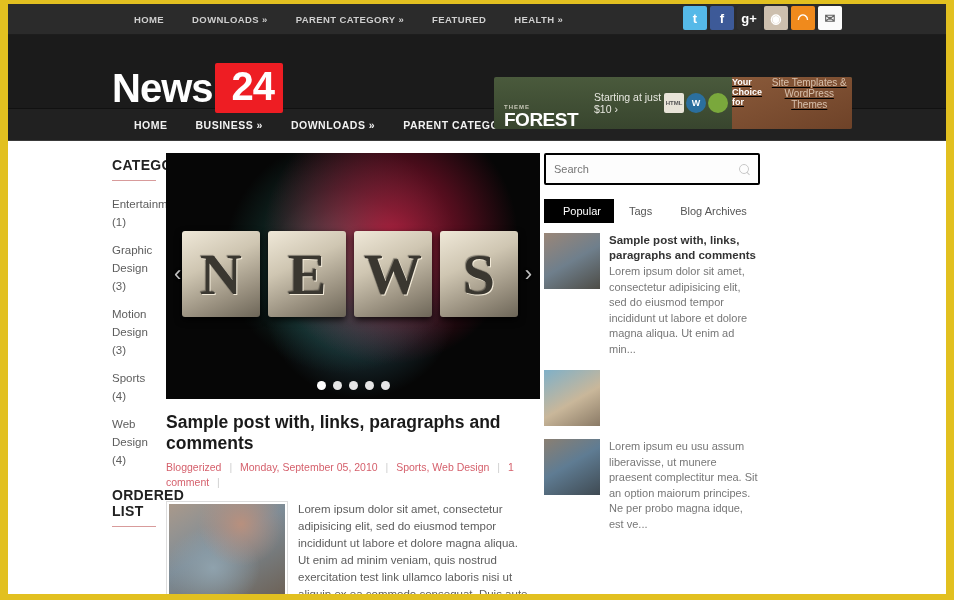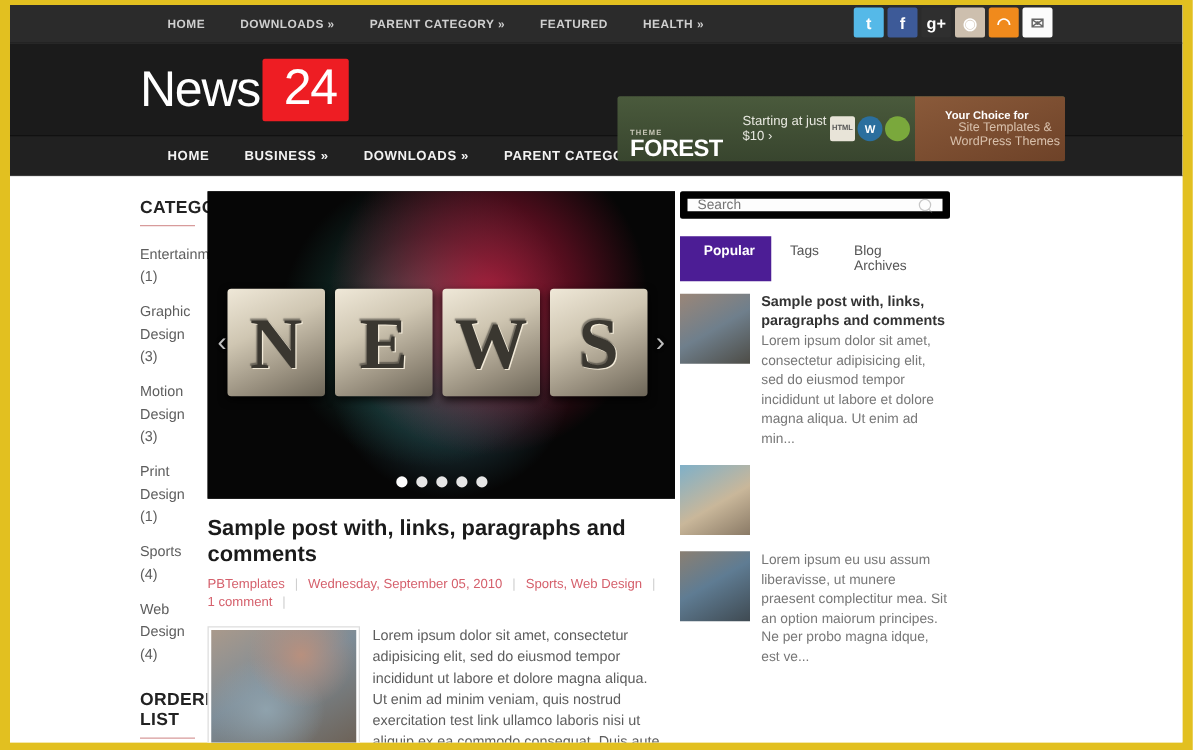--- a/index.html
+++ b/index.html
@@ -55,24 +55,24 @@
   .soc-rss      { background: #f08a1c; }
   .soc-email    { background: #fbfbfb; color: #666; }
 
   
   .header {
     height: 73px;
     background: #1b1b1b;
     position: relative;
   }
   .logo {
-    position: absolute; left: 104px; top: 12px;
+    position: absolute; left: 104px; top: 28px;
     display: flex; align-items: center;
     font-size: 40px;
-    font-weight: 400;
+    font-weight: 700;
     letter-spacing: -1px;
   }
   .logo-a { color: #ffffff; }
   .logo-b {
     background: #ee1d23; color: #ffffff;
     padding: 1px 9px 4px 17px;
     margin-left: 2px;
     border-radius: 2px;
   }
   .banner {
@@ -95,22 +95,23 @@
     color: #e8e8e0; font-size: 10.5px;
   }
   .banner-icons { display: flex; align-items: center; gap: 2px; padding-right: 4px; }
   .bicon { width: 20px; height: 20px; border-radius: 50%; display:flex; align-items:center; justify-content:center; font-size:9px; font-weight:bold; color:#fff; }
   .bicon-html { background: #e8e4d8; color:#555; border-radius:2px; font-size:6px; }
   .bicon-wp { background: #2b6f9e; }
   .bicon-leaf { background: #7aa83c; }
   .banner-right {
     width: 120px;
     background: linear-gradient(160deg,#8a5a3a 0%, #6e4228 100%);
-    display: flex; flex-direction: column; justify-content: center;
-    padding-left: 24px;
+    display: flex; flex-direction: row; justify-content: center;
+    padding-left: 0;
+    text-decoration: underline;
   }
   .banner-right b { color: #ffffff; font-size: 9px; }
   .banner-right span { color: #d8c0ac; font-size: 10px; line-height: 11px; text-align: center; }
 
   
   .mainnav {
     height: 33px;
     background: #212121;
     border-top: 1px solid #111;
     border-bottom: 1px solid #3a3a3a;
@@ -222,21 +223,21 @@
     width: 100%; height: 100%;
     background:
       radial-gradient(ellipse at 62% 22%, #b8907e 0%, rgba(0,0,0,0) 42%),
       radial-gradient(ellipse at 38% 70%, #8fa2ad 0%, rgba(0,0,0,0) 46%),
       linear-gradient(150deg,#a9998b 0%, #7d8c97 45%, #6d6257 100%);
   }
   .post-text { font-size: 11.5px; line-height: 17px; color: #5d5d5d; }
 
   
   .searchbox {
-    height: 22px; border: 6px solid #000000; border-radius: 2px;
+    height: 32px; border: 2px solid #000000; border-radius: 2px;
     display: flex; align-items: center; padding: 0 8px;
     background: #fdfdfd;
   }
   .searchbox input {
     border: none; outline: none; flex: 1;
     font-size: 11px; color: #9a9a9a; background: transparent;
     font-family: "Liberation Sans", sans-serif;
   }
   .mag { width: 11px; height: 11px; position: relative; flex: none; opacity: 0.45; }
   .mag::before {
@@ -245,21 +246,21 @@
   }
   .mag::after {
     content: ""; position: absolute; right: 0; bottom: 0;
     width: 4px; height: 1.4px; background: #888; transform: rotate(45deg);
   }
   .tabs { display: flex; margin: 14px 0 10px 0; gap: 2px; }
   .tab {
     font-size: 11px; padding: 6px 13px; cursor: pointer;
     color: #555; background: #fff;
   }
-  .tab.active { background: #4c1d95; color: #fff; font-weight: bold; padding-left: 19px; }
+  .tab.active { background: #000000; color: #fff; font-weight: normal; padding-left: 19px; }
   .pp { display: flex; gap: 9px; margin-bottom: 13px; }
   .pp-thumb { width: 56px; height: 56px; flex: none; }
   .pp1 { background: linear-gradient(150deg,#9a8678 0%, #6f7f8c 50%, #4d4c46 100%); }
   .pp2 { background: linear-gradient(150deg,#7fb0c8 0%, #c9b79a 55%, #8a7a66 100%); }
   .pp3 { background: linear-gradient(150deg,#8a7f72 0%, #5f7c93 45%, #3f4a52 100%); }
   .pp-body h4 { font-size: 11.5px; color: #333; line-height: 15px; margin-bottom: 1px; }
   .pp-body p { font-size: 11px; color: #777; line-height: 15.5px; }
 </style>
 </head>
 <body>
@@ -319,21 +320,20 @@
 
   <div class="content">
 
     <aside class="col-left">
       <div class="wtitle">CATEGORIES</div>
       <div class="wrule"></div>
       <ul class="catlist">
         <li><a>Entertainment (1)</a></li>
         <li><a>Graphic Design (3)</a></li>
         <li><a>Motion Design (3)</a></li>
-        <li><a>Print Design (1)</a></li>
         <li><a>Sports (4)</a></li>
         <li><a>Web Design (4)</a></li>
       </ul>
 
       <div class="wtitle" style="margin-top:14px">ORDERED LIST</div>
       <div class="wrule"></div>
 
     </aside>
 
     <main class="col-mid">
@@ -352,23 +352,23 @@
           <span class="dot on"></span>
           <span class="dot"></span>
           <span class="dot"></span>
           <span class="dot"></span>
           <span class="dot"></span>
         </div>
       </div>
 
       <h2 class="post-title">Sample post with, links, paragraphs and comments</h2>
       <div class="post-meta">
-        <a>PBTemplates</a>
+        <a>Bloggerized</a>
         <span>|</span>
-        <a>Wednesday, September 05, 2010</a>
+        <a>Monday, September 05, 2010</a>
         <span>|</span>
         <a>Sports, Web Design</a>
         <span>|</span>
         <a>1 comment</a>
         <span>|</span>
       </div>
       <div class="post-body">
         <div class="thumb">
           <div class="thumb-in"></div>
         </div>

